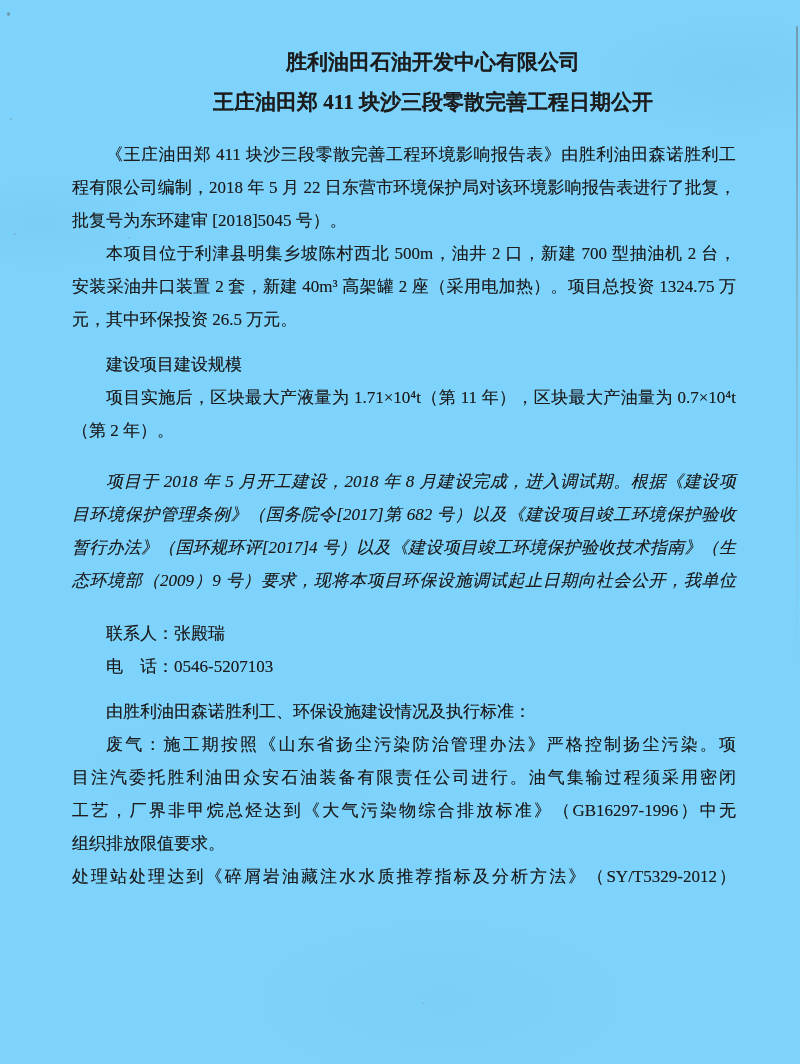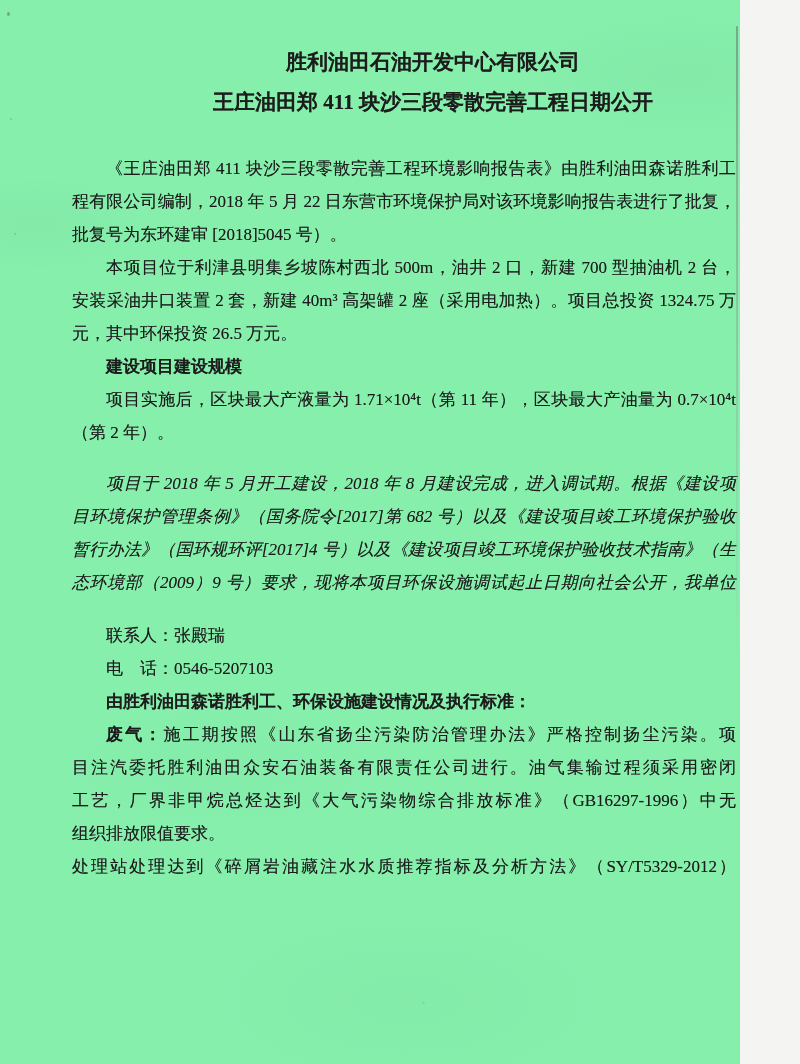--- a/index.html
+++ b/index.html
@@ -3,22 +3,22 @@
 <meta charset="utf-8">
 <style>
   html,body { margin:0; padding:0; }
   body {
     width:800px; height:1064px;
     background:#f4f4f2;
     font-family:"Liberation Serif","DejaVu Serif",serif;
   }
   .page {
     position:relative;
-    width:740px; height:1064px;
-    background:#86efac;
+    width:800px; height:1064px;
+    background:#7dd3fc;
     color:#1c1c1c;
     overflow:hidden;
   }
   
   .page::before {
     content:""; position:absolute; inset:0; pointer-events:none;
     background:
       radial-gradient(160px 70px at 5% 21%, rgba(0,0,0,.022), transparent 70%),
       radial-gradient(220px 90px at 92% 7%, rgba(0,0,0,.025), transparent 70%),
       radial-gradient(260px 100px at 30% 72%, rgba(0,0,0,.012), transparent 70%),
@@ -31,23 +31,23 @@
     font-size:21px; font-weight:700; line-height:40px; white-space:nowrap;
     text-shadow:0 0 .5px rgba(20,20,20,.55);
   }
 
   .l {
     font-size:17px; line-height:33px; height:33px;
     text-shadow:0 0 .45px rgba(25,25,25,.5);
   }
   .j { text-align:justify; text-align-last:justify; }
   .ind { text-indent:34px; }
-  .b, b { font-weight:700; }
+  .b, b { font-weight:400;margin-top:12px; }
 
-  #p1 { margin-top:30px; }
+  #p1 { margin-top:16px; }
   #p4 { margin-top:18px;font-style:italic; }
   #contact { margin-top:20px; }
 
   
   .scan-line-right {
     position:absolute; right:2px; top:26px; width:2px; height:646px;
     background:linear-gradient(180deg,
       rgba(110,110,110,.55) 0%,
       rgba(140,140,140,.38) 45%,
       rgba(160,160,160,.18) 80%,

